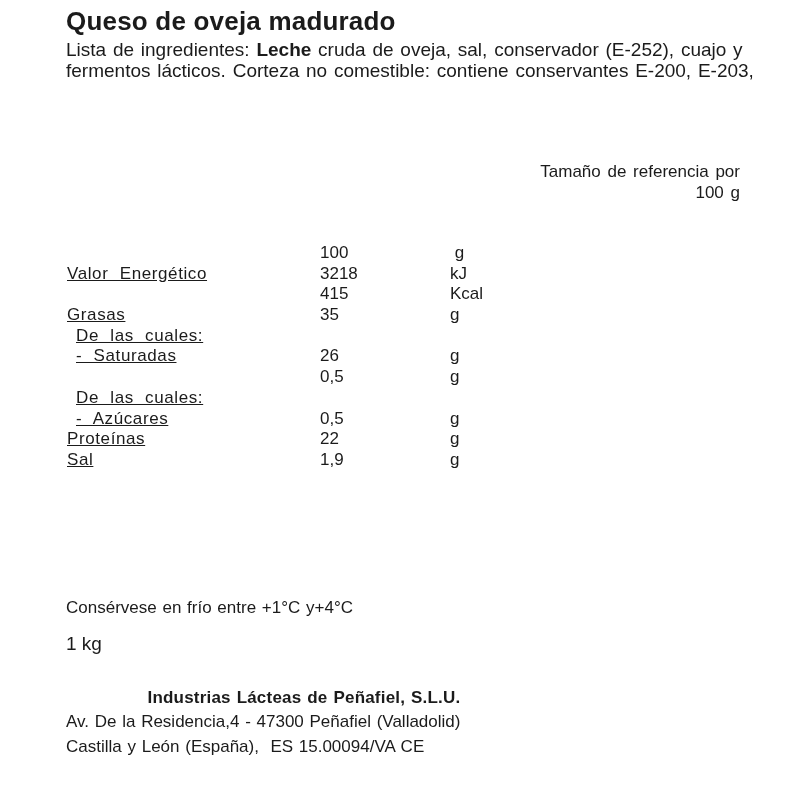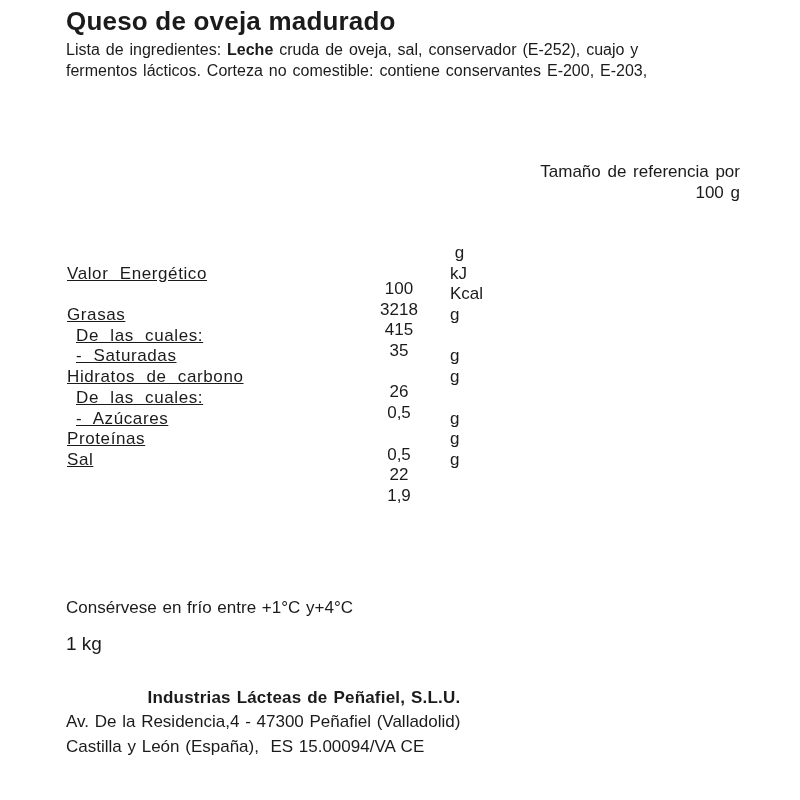--- a/index.html
+++ b/index.html
@@ -17,41 +17,41 @@
   .title {
     left: 66px; top: 6px;
     font-size: 26px; font-weight: bold;
     letter-spacing: 0.2px;
     white-space: pre;
   }
 
   
   .ingredients {
     left: 66px; top: 39px;
-    font-size: 16px; line-height: 21px;
+    font-size: 19px; line-height: 21px;
     word-spacing: 1.5px;
   }
   .ing-line { white-space: pre; }
   .ing-line b { font-weight: bold; }
 
   
   .serving {
     left: 140px; top: 161px; width: 600px;
     text-align: right;
     font-size: 17px; line-height: 21px;
     word-spacing: 2px;
   }
 
   
   .ntable { left: 0; top: 243px; width: 800px; }
   .nrow { position: relative; height: 20.7px; }
   .nrow span { line-height: 20.7px; font-size: 17px; position: absolute; }
   .nl { left: 67px; white-space: pre; word-spacing: 6px; letter-spacing: 0.6px; text-decoration: underline; }
   .nrow.indent .nl { left: 76px; }
-  .nn { left: 339px; width: 120px; text-align: center; margin-top: 36px; }
+  .nn { left: 320px; width: 120px; text-align: left; }
   .nu { left: 450px; white-space: pre; }
 
   
   .storage {
     left: 66px; top: 598px;
     font-size: 17px; word-spacing: 1px; white-space: pre;
   }
 
   
   .weight {
@@ -108,21 +108,20 @@
     <span class="nl">De las cuales:</span>
       <span class="nn"></span>
       <span class="nu"></span>
   </div>
   <div class="nrow indent">
     <span class="nl">- Saturadas</span>
       <span class="nn">26</span>
       <span class="nu">g</span>
   </div>
   <div class="nrow">
-    <span class="nl">Hidratos de carbono</span>
       <span class="nn">0,5</span>
       <span class="nu">g</span>
   </div>
   <div class="nrow indent">
     <span class="nl">De las cuales:</span>
       <span class="nn"></span>
       <span class="nu"></span>
   </div>
   <div class="nrow indent">
     <span class="nl">- Azúcares</span>

